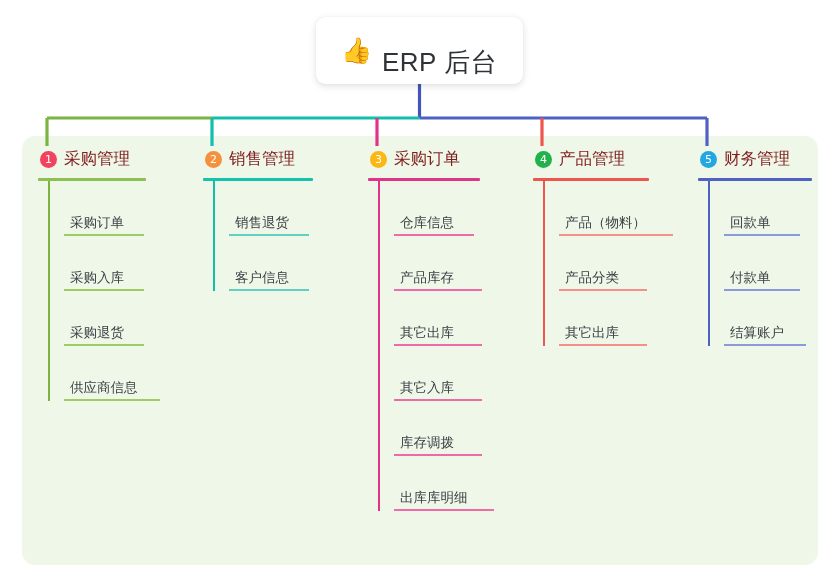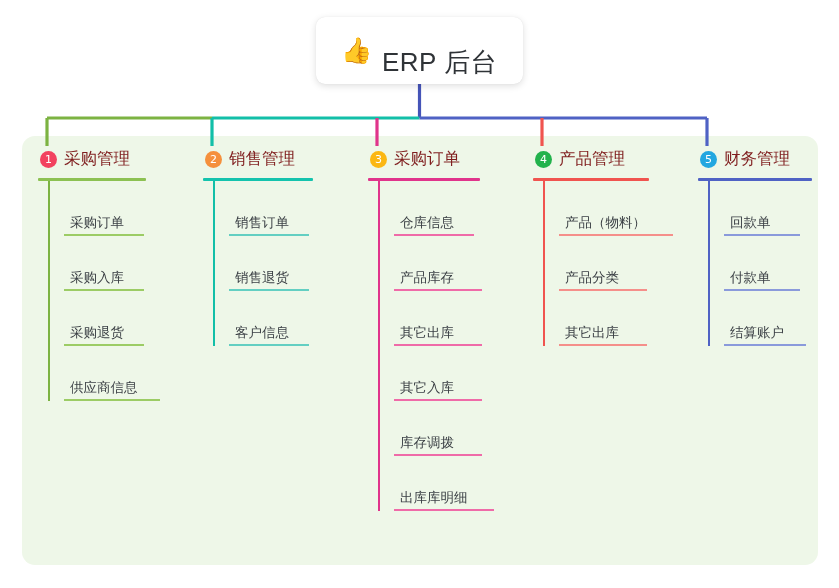--- a/index.html
+++ b/index.html
@@ -193,24 +193,20 @@
       </div>
       <div class="branch" style="left: 203px; width: 150px;">
         <div class="branch-head">
           <span class="badge" style="background: rgb(245, 144, 60);">2</span>
           <span class="branch-title">销售管理</span>
         </div>
         <div class="branch-rule" style="background: rgb(20, 195, 173); width: 110px;"></div>
         <div class="kids">
           <div class="spine" style="background: rgb(18, 191, 168);"></div>
           <div class="kid">
-            <span class="kid-label">销售订单</span>
-            <div class="kid-rule" style="background: rgb(99, 207, 194); width: 80px;"></div>
-          </div>
-          <div class="kid">
             <span class="kid-label">销售退货</span>
             <div class="kid-rule" style="background: rgb(99, 207, 194); width: 80px;"></div>
           </div>
           <div class="kid">
             <span class="kid-label">客户信息</span>
             <div class="kid-rule" style="background: rgb(99, 207, 194); width: 80px;"></div>
           </div>
         </div>
       </div>
       <div class="branch" style="left: 368px; width: 160px;">

